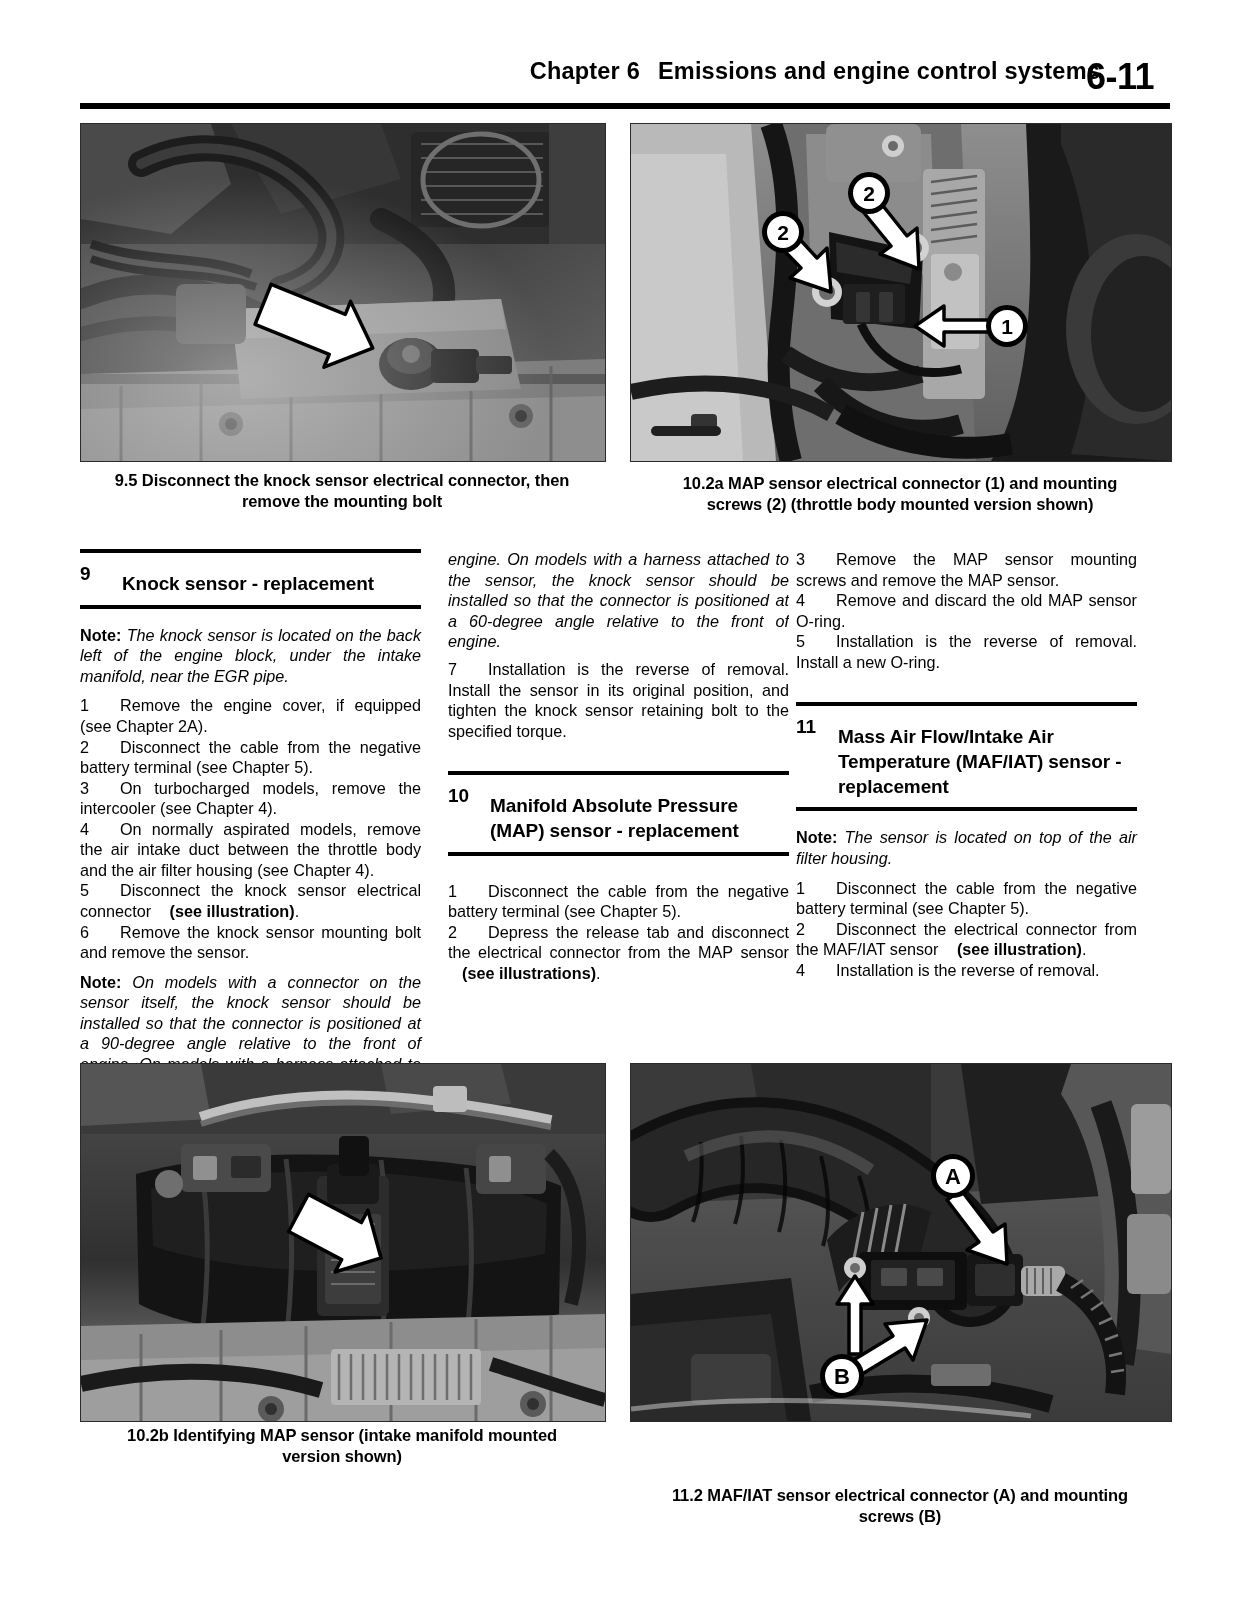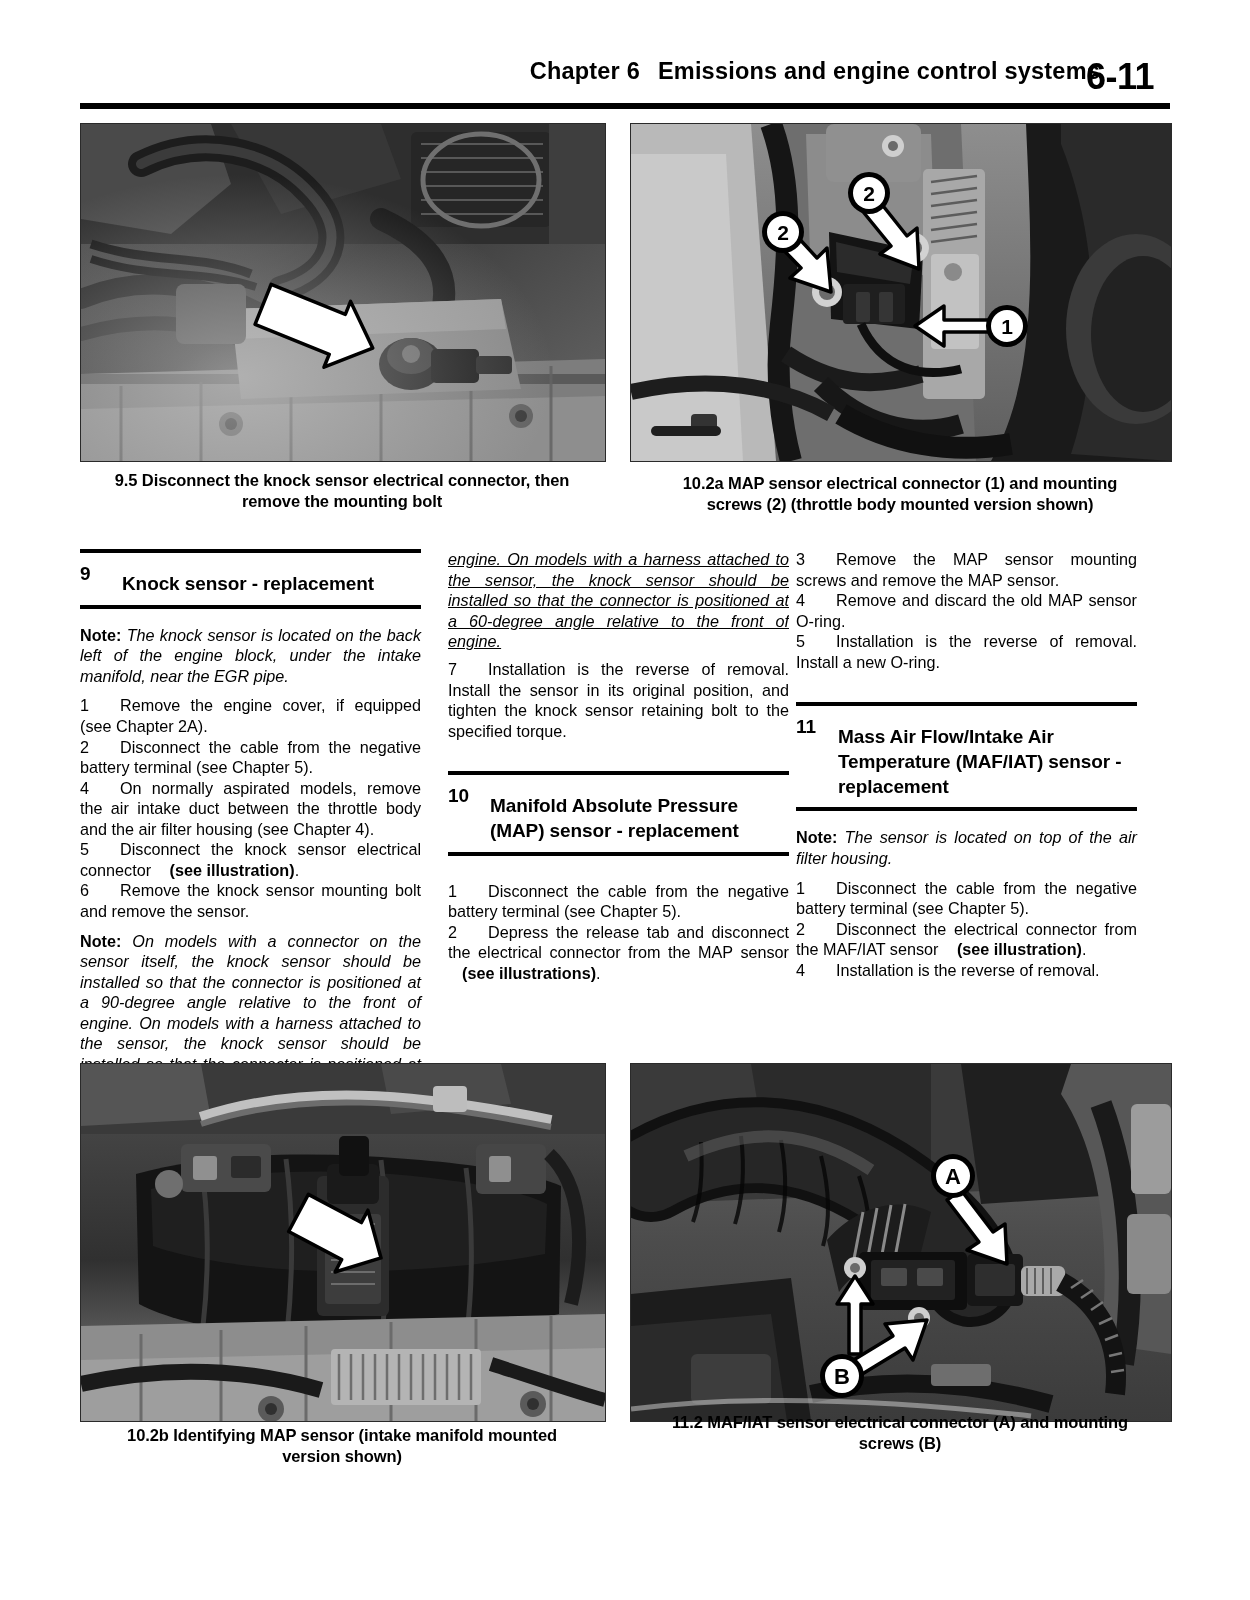--- a/index.html
+++ b/index.html
@@ -329,20 +329,21 @@
     <span class="num">9</span>
     <span class="ttl">Knock sensor - replacement</span>
   </div>
 
   <p class="note"><span class="nlab">Note:</span> <span>The knock sensor is located on the back left of the engine block, under the intake manifold, near the EGR pipe.</span></p>
 
   <div class="spacer-sm"></div>
 
   <p class="step"><span class="sn">1</span><span>Remove the engine cover, if equipped (see Chapter 2A).</span></p>
   <p class="step"><span class="sn">2</span><span>Disconnect the cable from the negative battery terminal (see Chapter 5).</span></p>
+  <p class="step"><span class="sn">3</span><span>On turbocharged models, remove the intercooler (see Chapter 4).</span></p>
   <p class="step"><span class="sn">4</span><span>On normally aspirated models, remove the air intake duct between the throttle body and the air filter housing (see Chapter 4).</span></p>
 
   <p class="step"><span class="sn">5</span><span>Disconnect the knock sensor electrical connector </span><b class="ill">(see illustration)</b><span>.</span></p>
 
   <p class="step"><span class="sn">6</span><span>Remove the knock sensor mounting bolt and remove the sensor.</span></p>
 
   <div class="spacer-sm"></div>
 
   <p class="note"><span class="nlab">Note:</span> <span>On models with a connector on the sensor itself, the knock sensor should be installed so that the connector is positioned at a 90-degree angle relative to the front of engine. On models with a harness attached to the sensor, the knock sensor should be installed so that the connector is positioned at a 60-degree angle relative to the front of engine.</span></p>
 </div>
@@ -362,21 +363,21 @@
 
 
   <div class="spacer-sm"></div>
 
   <p class="step"><span class="sn">1</span><span>Disconnect the cable from the negative battery terminal (see Chapter 5).</span></p>
 
   <p class="step"><span class="sn">2</span><span>Depress the release tab and disconnect the electrical connector from the MAP sensor </span><b class="ill">(see illustrations)</b><span>.</span></p>
 </div>
 
 <div class="col c2" style="top:549px; height:110px; overflow:hidden;">
-  <p class="note" style="font-style:italic;text-decoration:underline;">
+  <p class="note" style="font-style:italic;">
     <span>engine. On models with a harness attached to the sensor, the knock sensor should be installed so that the connector is positioned at a 60-degree angle relative to the front of engine.</span>
   </p>
 </div>
 
 <div class="col c3" style="top:549px;">
 
   <p class="step"><span class="sn">3</span><span>Remove the MAP sensor mounting screws and remove the MAP sensor.</span></p>
   <p class="step"><span class="sn">4</span><span>Remove and discard the old MAP sensor O-ring.</span></p>
   <p class="step"><span class="sn">5</span><span>Installation is the reverse of removal. Install a new O-ring.</span></p>
 
@@ -594,16 +595,16 @@
       </g>
       <g>
         <circle cx="211" cy="312" r="22" fill="#000000"></circle>
         <circle cx="211" cy="312" r="17" fill="#ffffff"></circle>
         <text x="211" y="320" text-anchor="middle" font-family="Liberation Sans, sans-serif" font-size="22" font-weight="bold" fill="#000">B</text>
       </g>
     </svg>
   </div>
 </div>
 
-<div class="caption" style="left:630px; top:1412px; width:540px;">
+<div class="caption" style="left:630px; top:1485px; width:540px;">
   <div>11.2 MAF/IAT sensor electrical connector (A) and mounting</div>
   <div>screws (B)</div>
 </div>
 
 </body></html>

